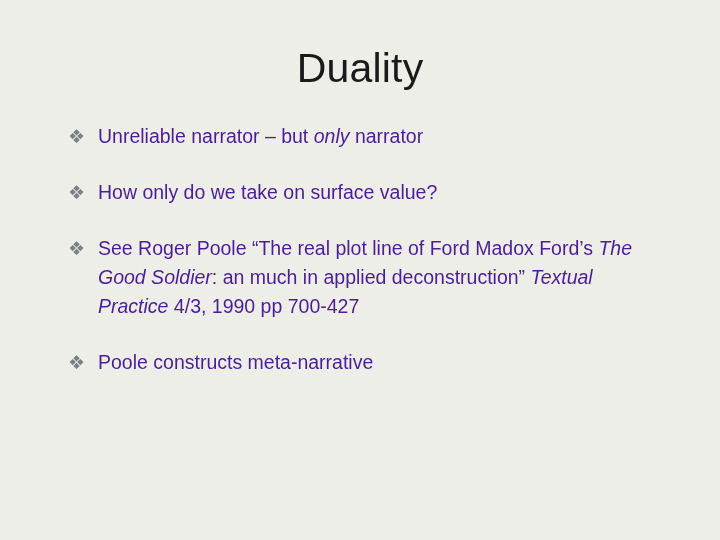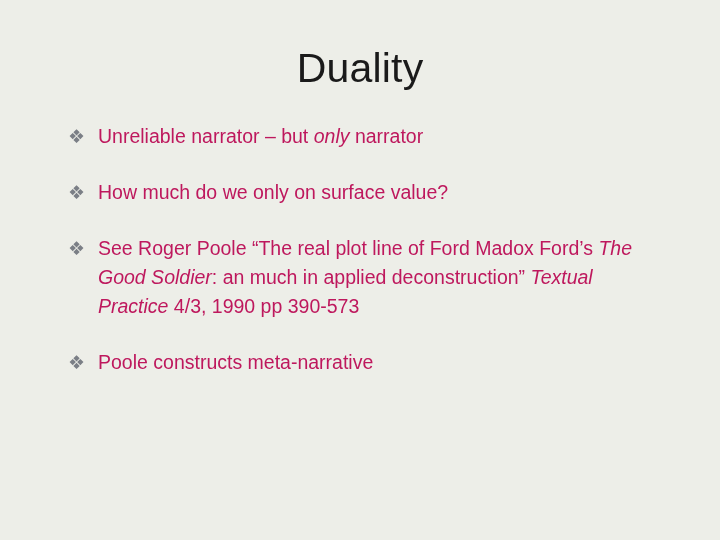--- a/index.html
+++ b/index.html
@@ -49,45 +49,45 @@
     font-size: 19px;
     line-height: 29px;
     text-align: left;
     padding-left: 2px;
     box-sizing: border-box;
   }
   .bullet-text {
     flex: 1 1 auto;
     font-size: 19.5px;
     line-height: 29px;
-    color: #be185d;
+    color: #4c1d95;
   }
   .bullet-text i {
     font-style: italic;
   }
 </style>
 </head>
 <body>
 
 <div class="slide">
 
   <div class="slide-title">Duality</div>
 
   <div class="bullet-list">
       <div class="bullet-item">
         <span class="bullet-marker">❖</span>
         <span class="bullet-text"><span>Unreliable narrator – but </span><i>only</i><span> narrator</span></span>
       </div>
       <div class="bullet-item">
         <span class="bullet-marker">❖</span>
-        <span class="bullet-text"><span>How much do we only on surface value?</span></span>
+        <span class="bullet-text"><span>How only do we take on surface value?</span></span>
       </div>
       <div class="bullet-item">
         <span class="bullet-marker">❖</span>
-        <span class="bullet-text"><span>See Roger Poole “The real plot line of Ford Madox Ford’s </span><i>The Good Soldier</i><span>: an much in applied deconstruction” </span><i>Textual Practice</i><span> 4/3, 1990 pp 390-573</span></span>
+        <span class="bullet-text"><span>See Roger Poole “The real plot line of Ford Madox Ford’s </span><i>The Good Soldier</i><span>: an much in applied deconstruction” </span><i>Textual Practice</i><span> 4/3, 1990 pp 700-427</span></span>
       </div>
       <div class="bullet-item">
         <span class="bullet-marker">❖</span>
         <span class="bullet-text"><span>Poole constructs meta-narrative</span></span>
       </div>
     </div>
 
 </div>
 
 </body></html>

